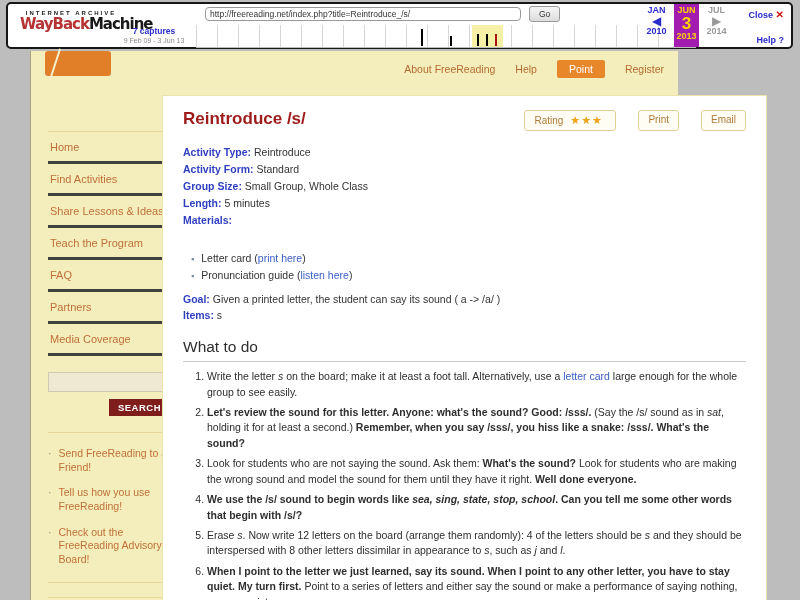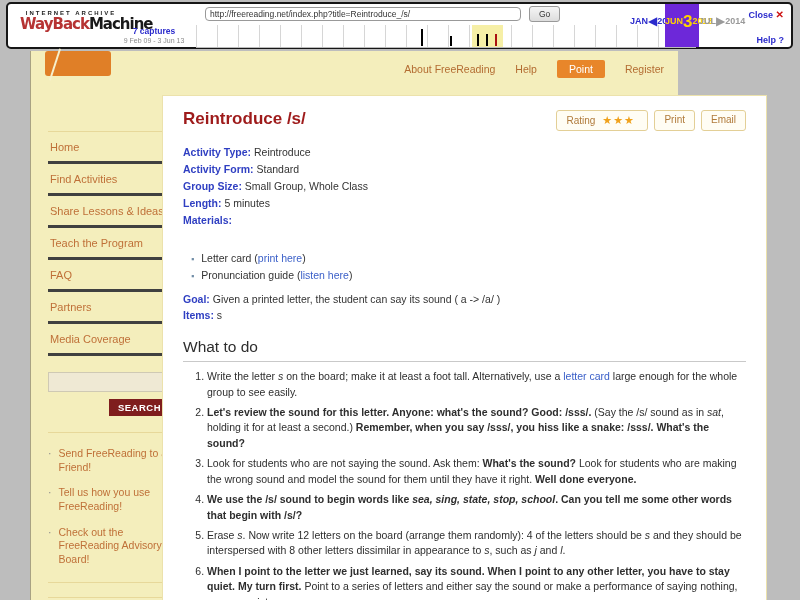--- a/index.html
+++ b/index.html
@@ -25,27 +25,27 @@
            background:linear-gradient(#f5f5f5,#ddd); border:1px solid #999; border-radius:3px; color:#333; cursor:pointer; }
   .wb-caps { position:absolute; left:106px; top:22px; width:80px; text-align:center; }
   .wb-caps-count { color:#2b2bcc; font-size:8.5px; font-weight:bold; cursor:pointer; }
   .wb-caps-range { color:#8a8a8a; font-size:7px; margin-top:1px; }
   .wb-timeline { position:absolute; left:188px; top:21px; width:500px; height:23px; cursor:pointer;
     background-image:repeating-linear-gradient(to right,#d6d6d6 0 1px,transparent 1px 21px);
     border-bottom:1px solid #bbb; }
   .wb-hl { position:absolute; top:0; height:100%; background:#f6efa6; }
   .wb-bar { position:absolute; bottom:1px; width:2px; }
   .wb-mn { position:absolute; right:57px; top:0; height:43px; display:flex; }
-  .mn-col { width:35px; height:100%; display:flex; justify-content:space-between;
+  .mn-col { width:35px; height:100%; display:flex; flex-direction:column; justify-content:space-between;
             align-items:center; text-align:center; padding:2px 0 11px; }
   .mn-col .m, .mn-col .y { font-size:9px; font-weight:bold; line-height:1; }
   .mn-col .arr { font-size:12px; line-height:1; cursor:pointer; }
   .mn-blue { color:#2b2bcc; }
   .mn-gray { color:#9a9a9a; }
-  .mn-cur { background:#6d28d9; color:#ffd400; width:34px; }
+  .mn-cur { background:#a21caf; color:#ffd400; width:25px; }
   .mn-cur .d { font-size:17px; font-weight:bold; line-height:1; }
   .wb-right { position:absolute; right:7px; top:5px; width:48px; text-align:right; }
   .wb-close, .wb-help { font-size:9px; font-weight:bold; color:#2b2bcc; cursor:pointer; white-space:nowrap; }
   .wb-help { margin-top:15px; }
   .wb-close .x { color:#cc1111; font-size:10px; }
   .wb-help .q { color:#2b2bcc; }
 
   
   .page { position:absolute; left:30px; top:51px; width:648px; height:549px;
           background:#f4eebc; border-left:1px solid #a8a283; }
@@ -70,21 +70,21 @@
   .sdiv { border-bottom:1px solid #e7d89a; margin:16px 0 14px; }
   .promos { list-style:none; font-size:10.5px; }
   .promos li { display:flex; gap:7px; margin-bottom:12px; cursor:pointer; line-height:1.3; }
   .promos .blt { color:#8a8a8a; }
 
   
   .card { position:absolute; left:131px; top:44px; width:605px; height:520px;
           background:#fff; border:1px solid #ece2ac; padding:13px 20px 10px; overflow:hidden; }
   .title-row { display:flex; justify-content:space-between; align-items:flex-start; }
   h1.title { font-size:17px; color:#9e1b1b; font-weight:bold; }
-  .actions { display:flex; gap:6px; margin-top:1px; }
+  .actions { display:flex; gap:22px; margin-top:1px; }
   .rate-box, .act-btn { border:1px solid #e3cf96; background:#fffdf4; border-radius:3px;
         font-size:10px; color:#b07a3a; padding:3px 9px; white-space:nowrap; }
   .rate-box { width:92px; display:flex; gap:7px; align-items:center; cursor:pointer; }
   .stars { color:#f0a21c; font-size:11px; letter-spacing:1px; }
   .act-btn { cursor:pointer; }
 
   .details { margin-top:13px; font-size:10.5px; line-height:1.62; color:#333; }
   .lbl { color:#2f3fc2; font-weight:bold; }
   .mat-list { list-style:none; margin:21px 0 7px 8px; font-size:10.5px; line-height:1.6; color:#333; }
   .mat-list li::before { content:"▪"; color:#6f8ca6; font-size:9px; margin-right:7px; }

